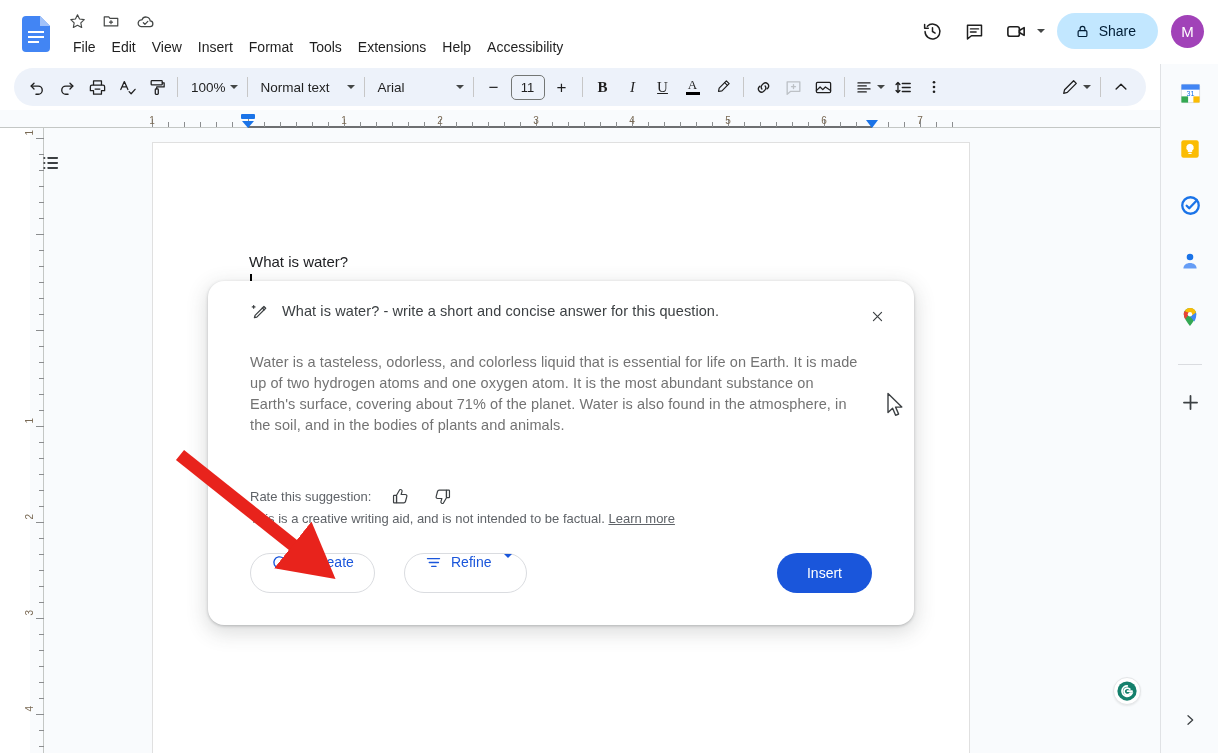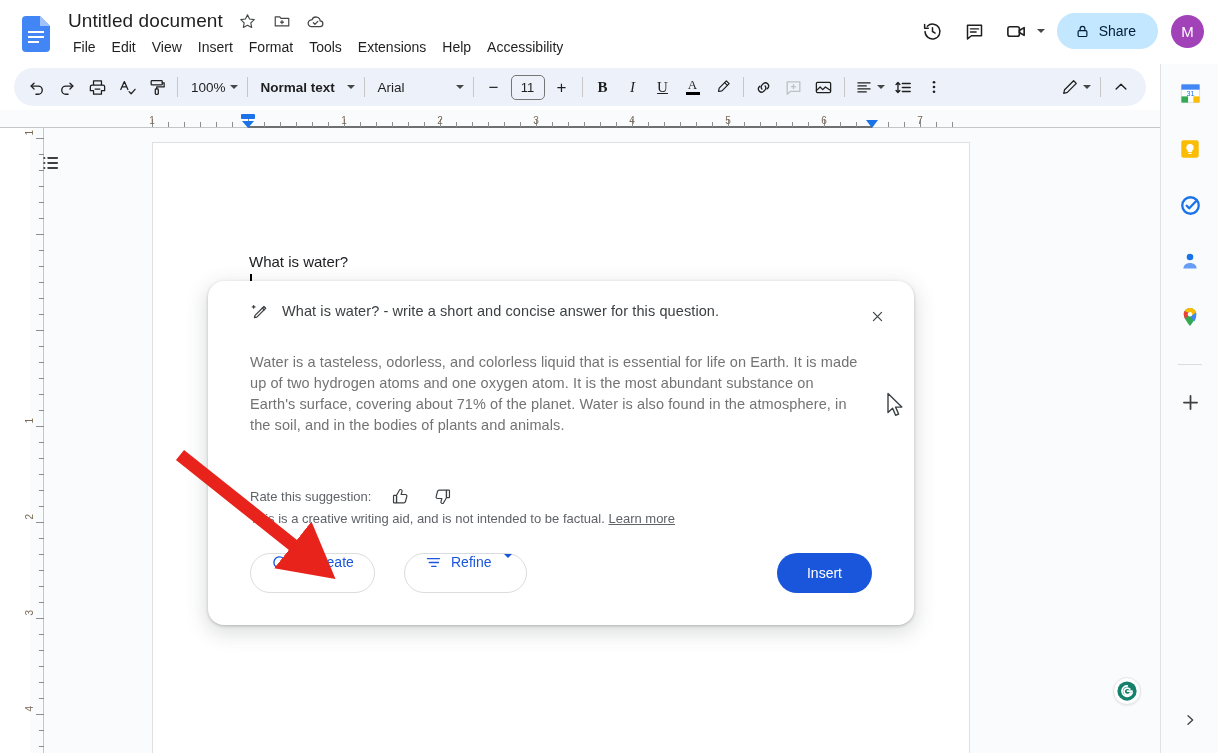--- a/index.html
+++ b/index.html
@@ -51,21 +51,21 @@
   }
   .tb-sep { width: 1px; height: 20px; background: #c7c7c7; margin: 0 5px; flex: none; }
   .tb-drop {
     display: flex; align-items: center; height: 30px; border-radius: 15px; padding: 0 4px 0 8px;
     cursor: pointer; gap: 4px; flex: none;
   }
   .tb-drop-label { font-size: 13.5px; color: #1f1f1f; white-space: nowrap; }
   .caret { width: 0; height: 0; border-left: 4px solid transparent; border-right: 4px solid transparent;
     border-top: 4px solid #444746; }
   .zoom-box { min-width: 54px; }
-  .style-box { min-width: 106px; font-weight: bold; }
+  .style-box { min-width: 106px; }
   .font-box { min-width: 98px; }
   .fontsize-wrap { display: flex; align-items: center; gap: 2px; flex: none; }
   .fs-input {
     width: 34px; height: 25px; border: 1px solid #747775; border-radius: 5px; background: transparent;
     text-align: center; font-size: 13px; color: #1f1f1f; font-family: inherit; outline: none;
   }
   .tb-spacer { flex: 1 1 auto; }
 
   
   .hruler { position: absolute; left: 0; top: 110px; width: 1160px; height: 18px; background: #f9fbfd; }
@@ -180,21 +180,20 @@
       <svg width="28" height="36" viewBox="0 0 28 36">
         <path d="M4 0h14l10 10v22a4 4 0 0 1-4 4H4a4 4 0 0 1-4-4V4a4 4 0 0 1 4-4z" fill="#4285f4"></path>
         <path d="M18 0l10 10H18z" fill="#a1c2fa"></path>
         <rect x="6" y="15" width="16" height="2" fill="#fff"></rect>
         <rect x="6" y="20" width="16" height="2" fill="#fff"></rect>
         <rect x="6" y="25" width="11" height="2" fill="#fff"></rect>
       </svg>
     </div>
 
     <div class="title-row">
-      <div class="doc-title">Untitled document</div>
       <div class="title-icon">
         <svg width="17" height="17" viewBox="0 0 24 24" fill="none" stroke="#444746" stroke-width="1.6">
           <path d="M12 2.5l2.9 6 6.6.9-4.8 4.6 1.2 6.5-5.9-3.1-5.9 3.1 1.2-6.5L2.5 9.4l6.6-.9z" stroke-linejoin="round"></path>
         </svg>
       </div>
       <div class="title-icon">
         <svg width="18" height="18" viewBox="0 0 24 24" fill="none" stroke="#444746" stroke-width="1.6">
           <path d="M3 6.5h6l1.6 2H21v10H3z" stroke-linejoin="round"></path>
           <path d="M12 11.5v4M10 13.5h4" stroke-linecap="round"></path>
         </svg>

